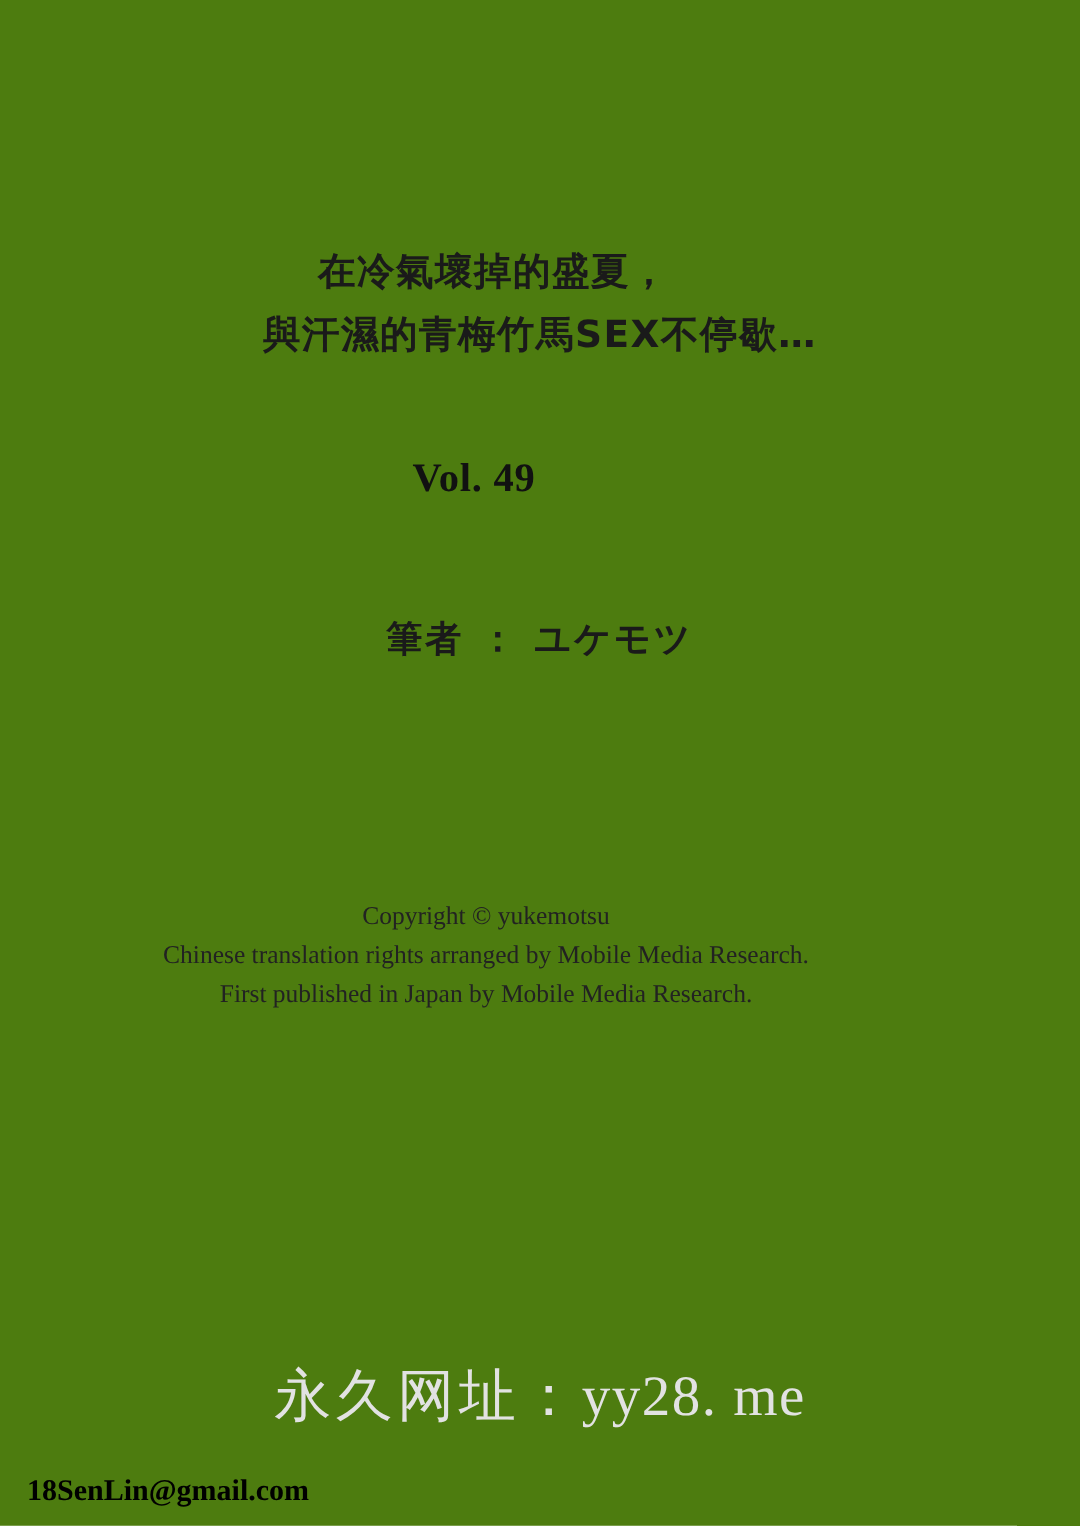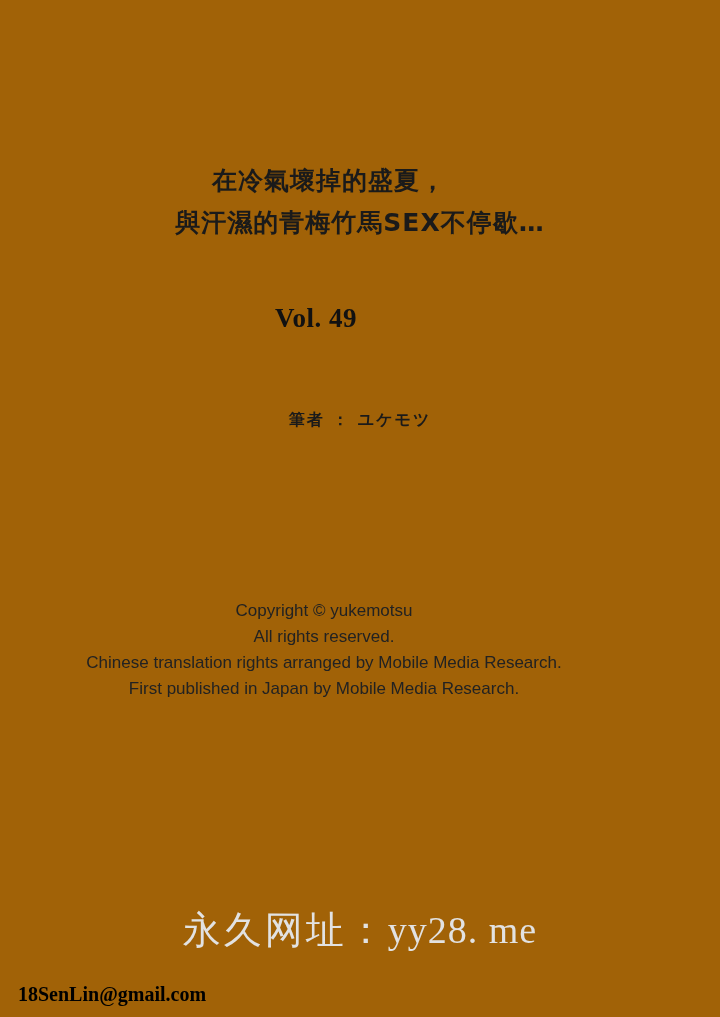--- a/index.html
+++ b/index.html
@@ -11,21 +11,21 @@
     height: 1017px;
     background: #ffffff;
     font-family: "Liberation Serif", serif;
     position: relative;
     overflow: hidden;
   }
   .page {
     position: relative;
     width: 720px;
     height: 1017px;
-    background: #a16207;
+    background: #4d7c0f;
   }
 
   
   .title-block {
     position: absolute;
     top: 160px;
     left: 0;
     width: 720px;
     text-align: center;
   }
@@ -62,34 +62,34 @@
   }
 
   
   .author {
     position: absolute;
     top: 410px;
     left: 0;
     width: 720px;
     text-align: center;
     font-family: "DejaVu Sans", sans-serif;
-    font-size: 16px;
+    font-size: 24px;
     font-weight: 600;
     color: #1a1a1a;
     letter-spacing: 2px;
   }
 
   
   .copyright {
     position: absolute;
     top: 598px;
     left: 0;
     width: 648px;
     text-align: center;
-    font-family: Liberation Sans, sans-serif;
+    font-family: Liberation Serif, serif;
     font-size: 17px;
     color: #222222;
     line-height: 26px;
   }
   .copyright div {
     white-space: nowrap;
   }
 
   
   .watermark {
@@ -144,21 +144,20 @@
     <span class="title-line title-line-1">在冷氣壞掉的盛夏，</span>
     <span class="title-line title-line-2">與汗濕的青梅竹馬SEX不停歇…</span>
   </div>
 
   <div class="volume">Vol. 49</div>
 
   <div class="author">筆者 ： ユケモツ</div>
 
   <div class="copyright">
     <div>Copyright © yukemotsu</div>
-    <div>All rights reserved.</div>
     <div>Chinese translation rights arranged by Mobile Media Research.</div>
     <div>First published in Japan by Mobile Media Research.</div>
   </div>
 
   <div class="watermark">
     <span class="wm-prefix">永久网址：</span><span class="wm-url">yy28. me</span>
   </div>
 
   <div class="contact">
     <span class="contact-line-2">18SenLin@gmail.com</span>

